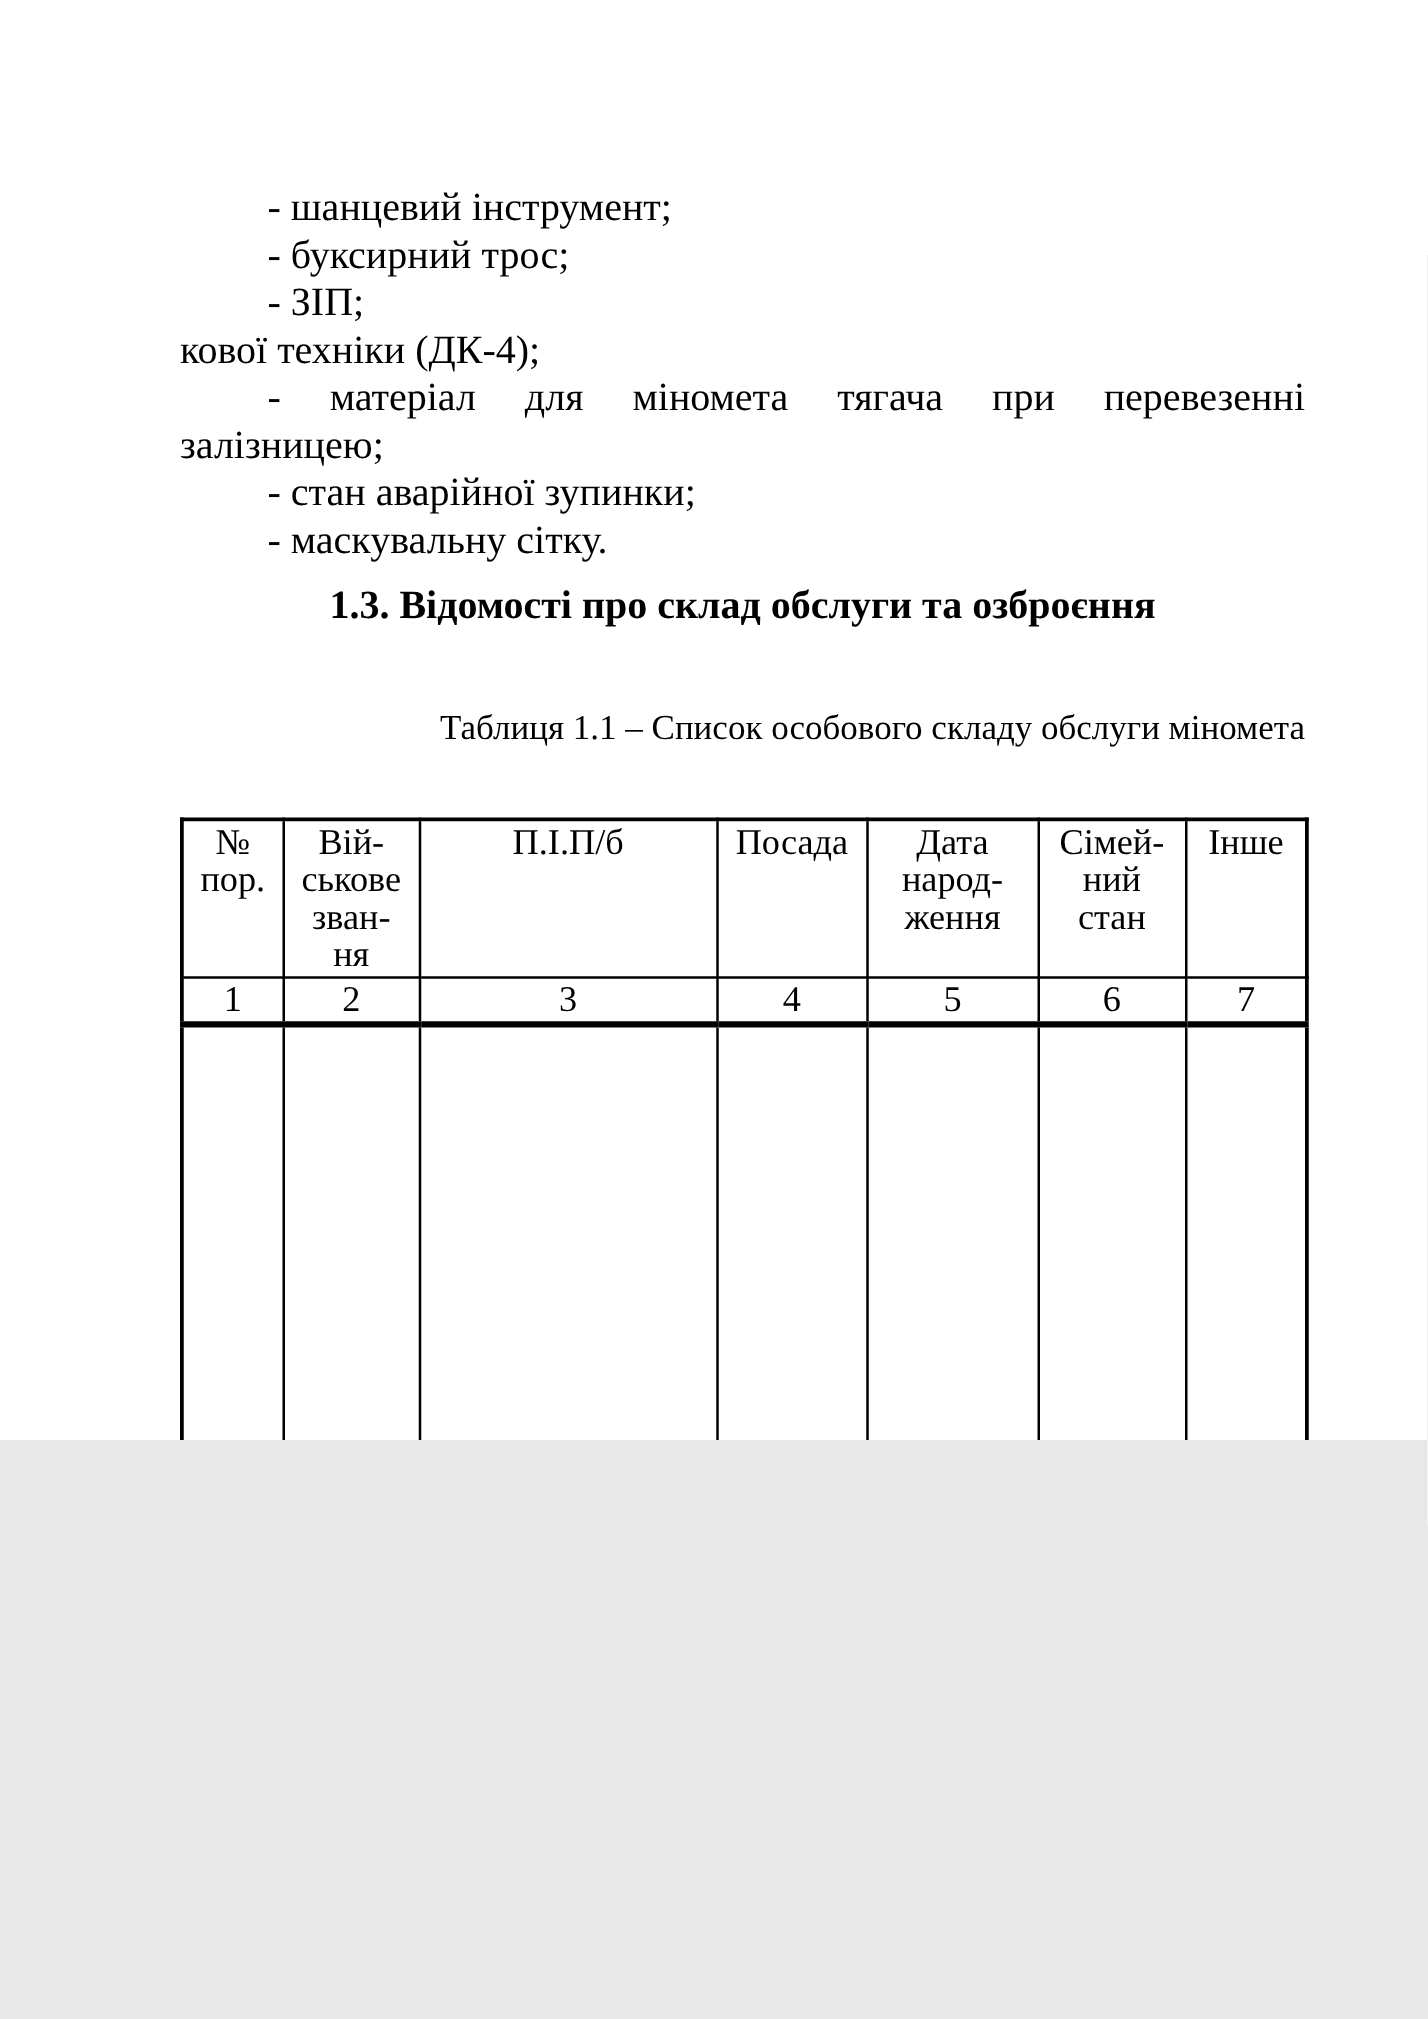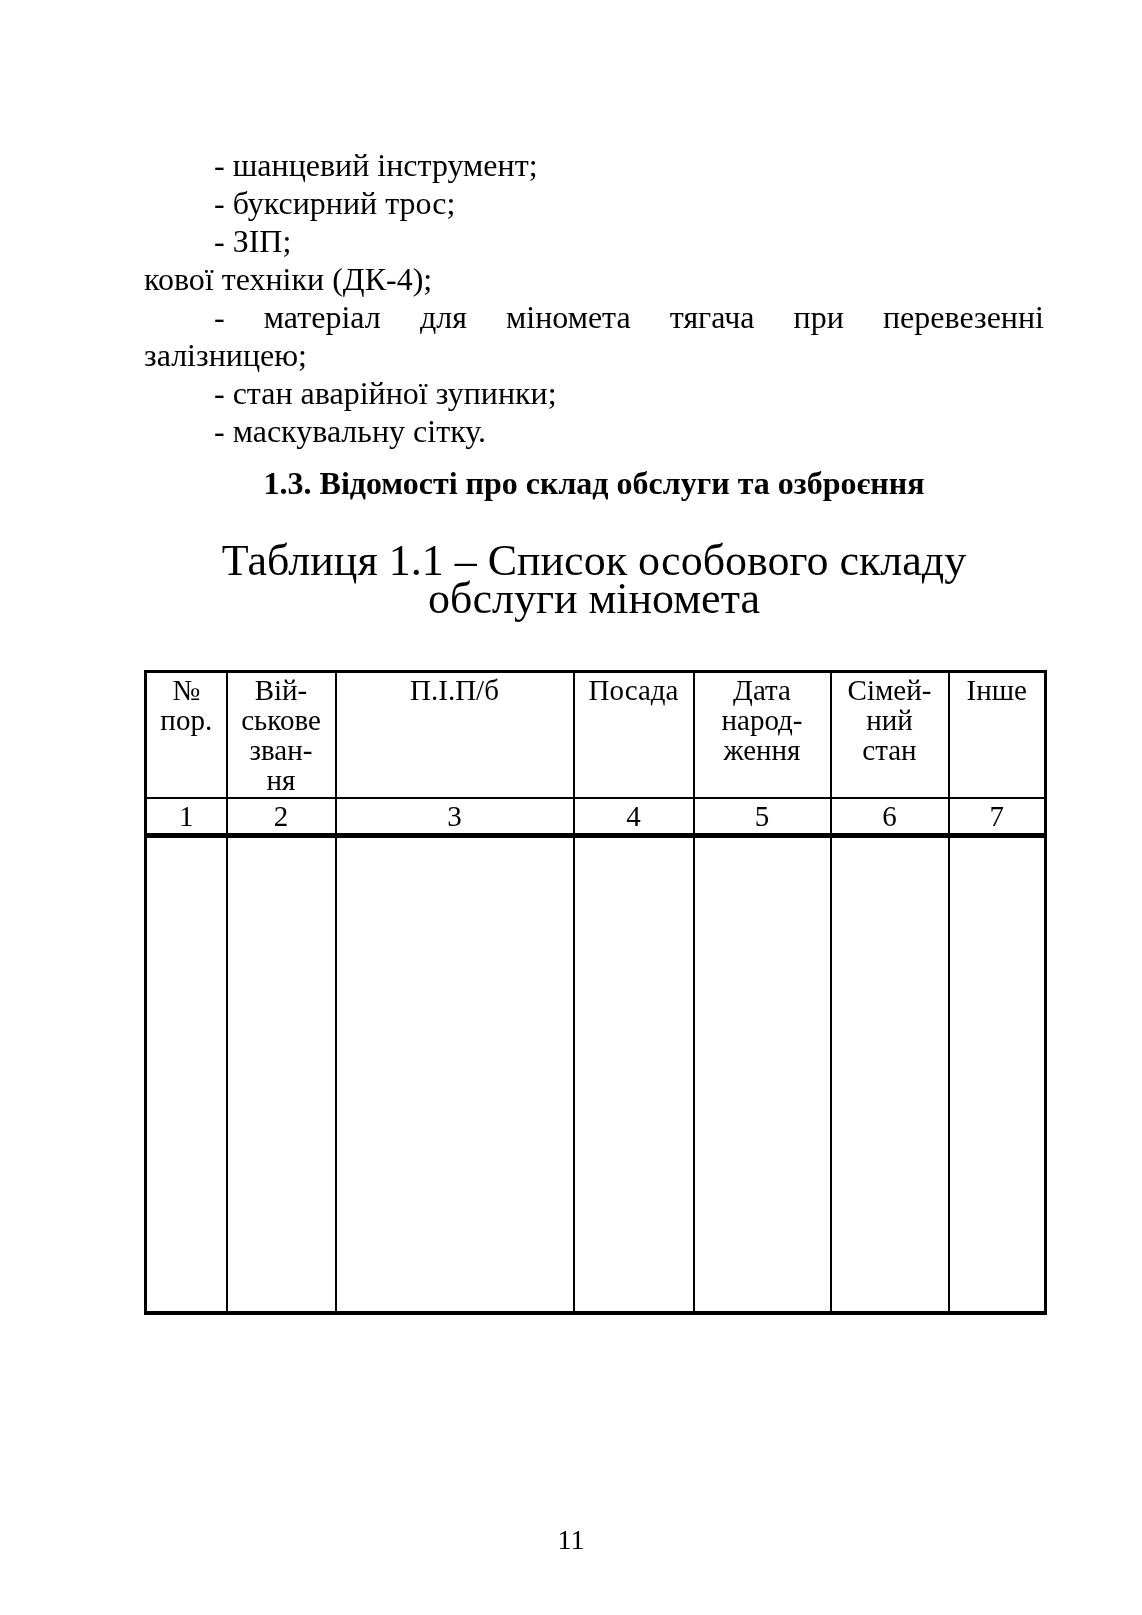--- a/index.html
+++ b/index.html
@@ -1,20 +1,20 @@
 <!DOCTYPE html>
 <html><head>
 <meta charset="utf-8">
 <style>
   * { margin: 0; padding: 0; box-sizing: border-box; }
   html, body { background: #e8e8e8; }
   .page {
     position: relative;
     width: 1142px;
-    height: 1615px;
+    height: 1152px;
     background: #ffffff;
     font-family: "Liberation Serif", "DejaVu Serif", serif;
     color: #000000;
     overflow: hidden;
     margin: 0 auto;
   }
   .content {
     position: absolute;
     left: 144px;
     top: 0;
@@ -33,24 +33,24 @@
     text-align-last: justify;
   }
   .heading {
     margin-top: 14px;
     font-size: 32px;
     line-height: 38px;
     font-weight: bold;
     text-align: center;
   }
   .caption {
-    margin-top: 40px;
-    font-size: 44px;
+    margin-top: 62px;
+    font-size: 28px;
     line-height: 38px;
-    text-align: center;
+    text-align: right;
   }
   table.roster {
     margin-top: 52px;
     width: 900px;
     border-collapse: collapse;
     table-layout: fixed;
     border: 3px solid #000;
     border-bottom-width: 4px;
   }
   table.roster th, table.roster td {

